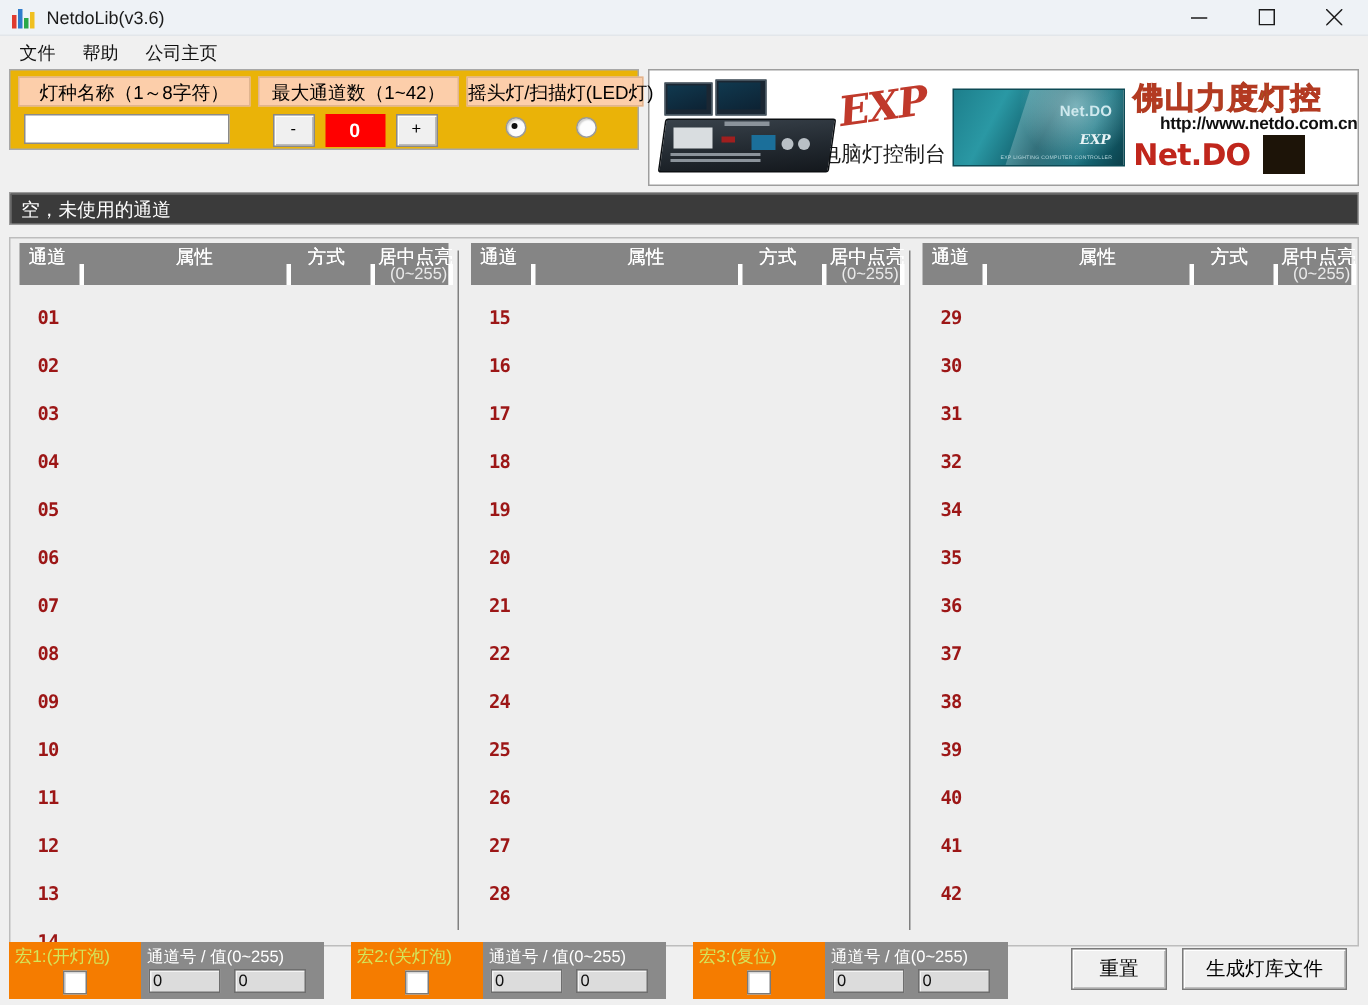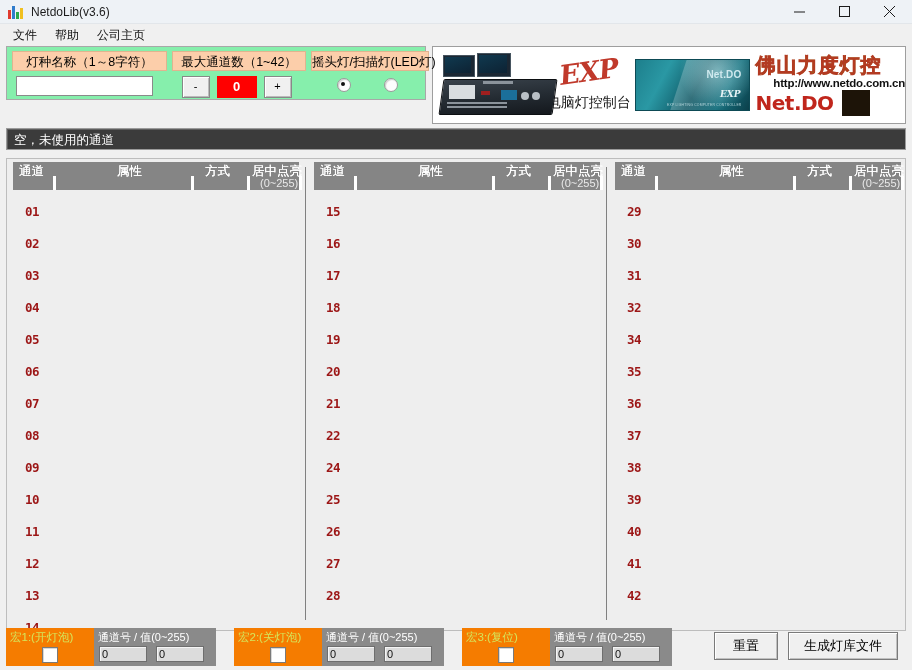--- a/index.html
+++ b/index.html
@@ -36,21 +36,21 @@
   #menubar {
     height: 22px; background: #f0f0f0; display: flex; align-items: center;
     padding-left: 6px; gap: 4px;
   }
   .menu-item { font-size: 12px; color: #111; padding: 2px 7px; }
 
   
   #top-row { display: flex; padding: 0 6px; gap: 6px; align-items: flex-start; }
 
   #left-top-panel {
-    width: 420px; height: 54px; background: #86efac;
+    width: 420px; height: 54px; background: #eab308;
     border: 1px solid #a8a8a8; box-sizing: border-box;
     display: flex; position: relative;
   }
   .lt-cell { position: relative; }
   .lt-head {
     background: #fcceaa; color: #000; font-size: 12.5px;
     text-align: center; height: 20px; line-height: 20px;
     border: 1px solid #e0b48f; box-sizing: border-box; white-space: nowrap;
   }
   #cell-name  { width: 155px; margin-left: 5px; margin-top: 4px; }

